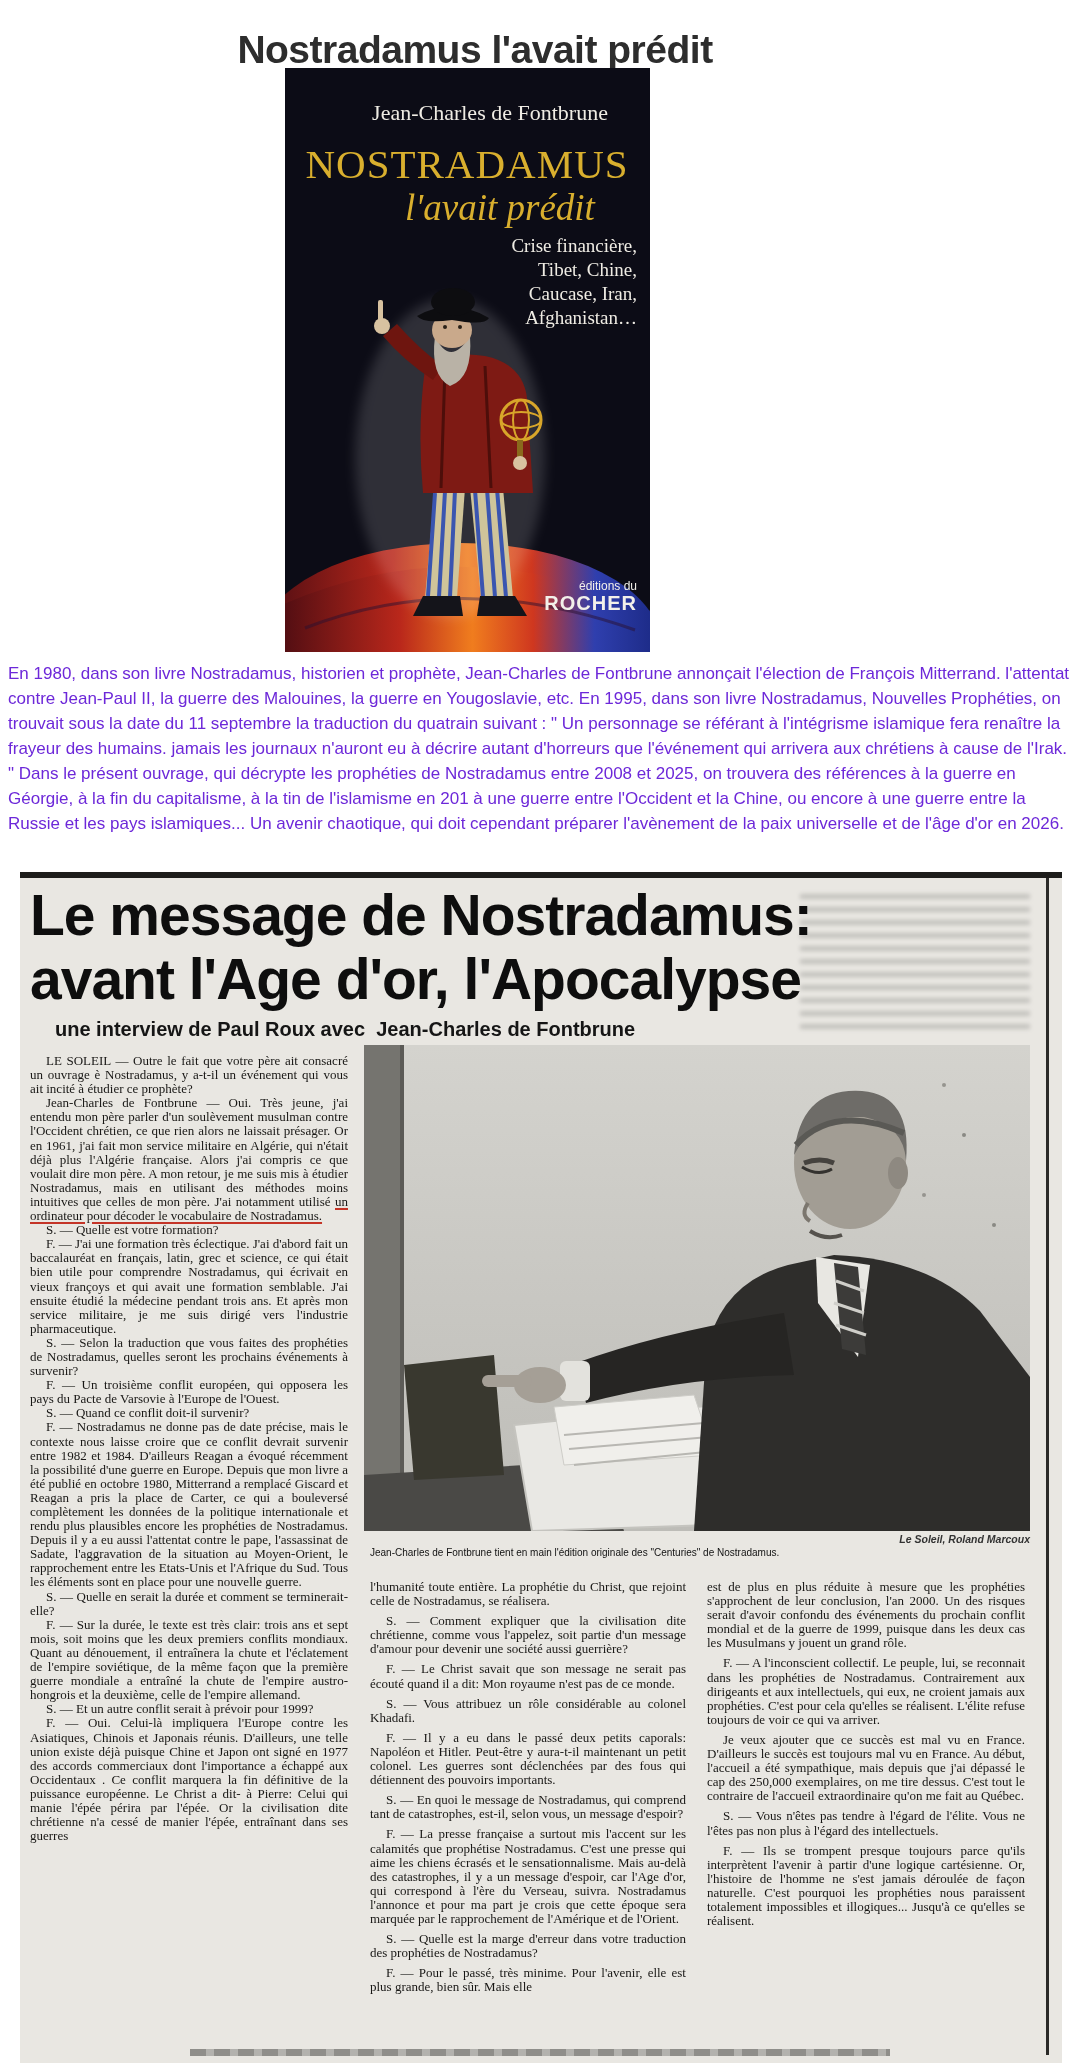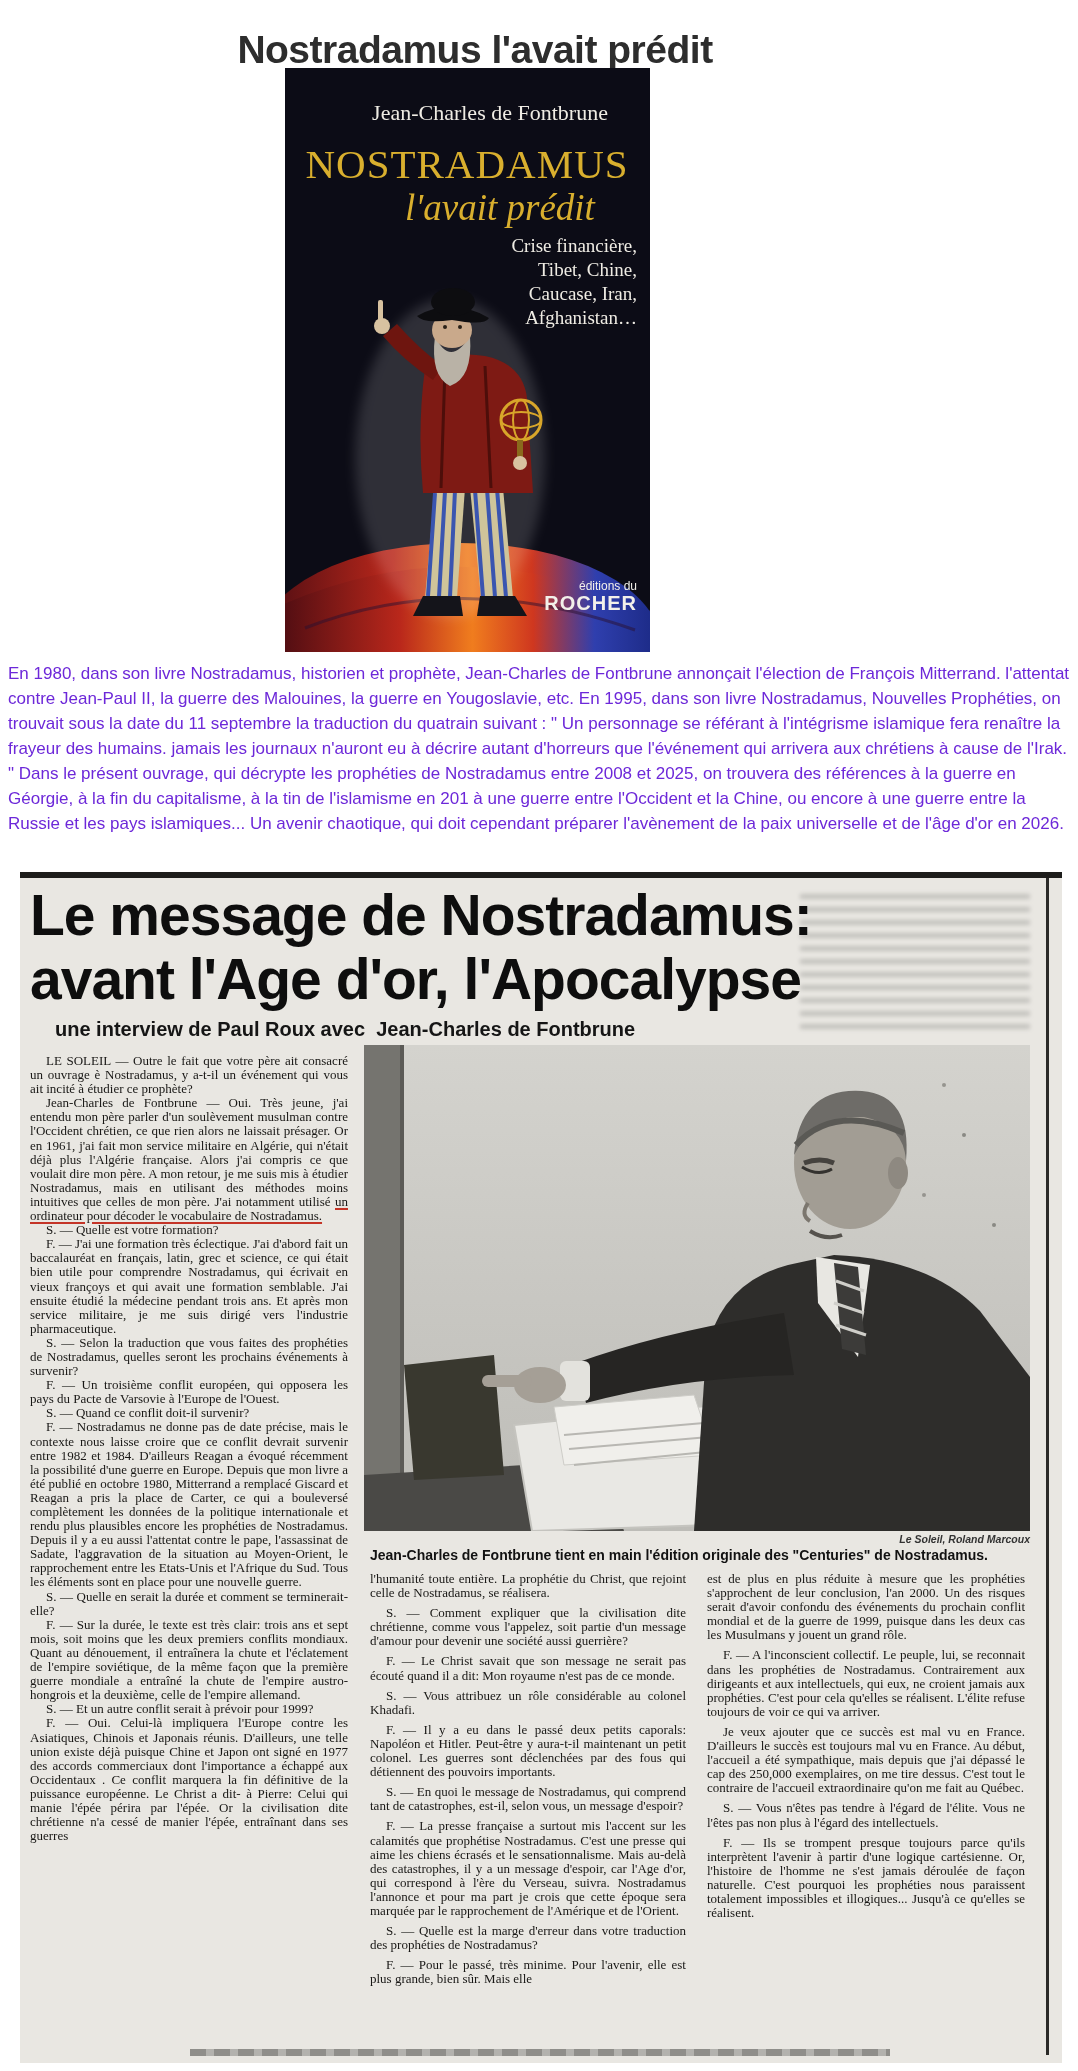--- a/index.html
+++ b/index.html
@@ -30,32 +30,32 @@
     font-weight:bold;font-size:20px;color:#151515;white-space:pre;}
   .ghost{position:absolute;left:780px;top:22px;width:230px;height:140px;
     background:repeating-linear-gradient(180deg,rgba(110,110,106,.55) 0 5px,rgba(233,231,226,0) 5px 13px);
     filter:blur(2px);opacity:.55;}
   .np-col{position:absolute;width:318px;font-size:13px;line-height:14.1px;
     text-align:justify;overflow:hidden;}
   .np-col p{margin:0;text-indent:16px;}
   .np-col p.q{font-weight:normal;}
   .np-col p.noindent{text-indent:0;}
   .np-col.gapped p{margin-top:6px;}
-  .np-col.gapped p:first-child{margin-top:0;font-family:Liberation Serif, serif;}
+  .np-col.gapped p:first-child{margin-top:8px;font-family:Liberation Serif, serif;}
   #col1{left:10px;top:182px;height:994px;}
   #col2{left:350px;top:700px;width:316px;height:476px;}
   #col3{left:687px;top:700px;width:318px;height:476px;}
   .red-underline{text-decoration:underline;text-decoration-color:#c43427;
     text-decoration-thickness:2px;text-underline-offset:2px;}
   .photo{position:absolute;left:344px;top:173px;width:666px;height:486px;}
   .np-credit{position:absolute;left:700px;top:661px;width:310px;text-align:right;
     font-family:"Liberation Sans",sans-serif;font-size:10.5px;font-weight:bold;
     font-style:italic;color:#333;}
   .np-caption{position:absolute;left:350px;top:675px;width:662px;
-    font-family:"Liberation Sans",sans-serif;font-weight:bold;font-size:14px;color:#121212;}
+    font-family:"Liberation Sans",sans-serif;font-weight:normal;font-size:10px;color:#121212;}
   .np-bottomstrip{position:absolute;left:170px;top:1177px;width:700px;height:7px;
     background:repeating-linear-gradient(90deg,#8f8e8a 0 16px,#b3b2ae 16px 24px);}
 </style>
 </head>
 <body>
 
 <div class="page">
 
   <h1 class="page-title">Nostradamus l'avait prédit</h1>
 

